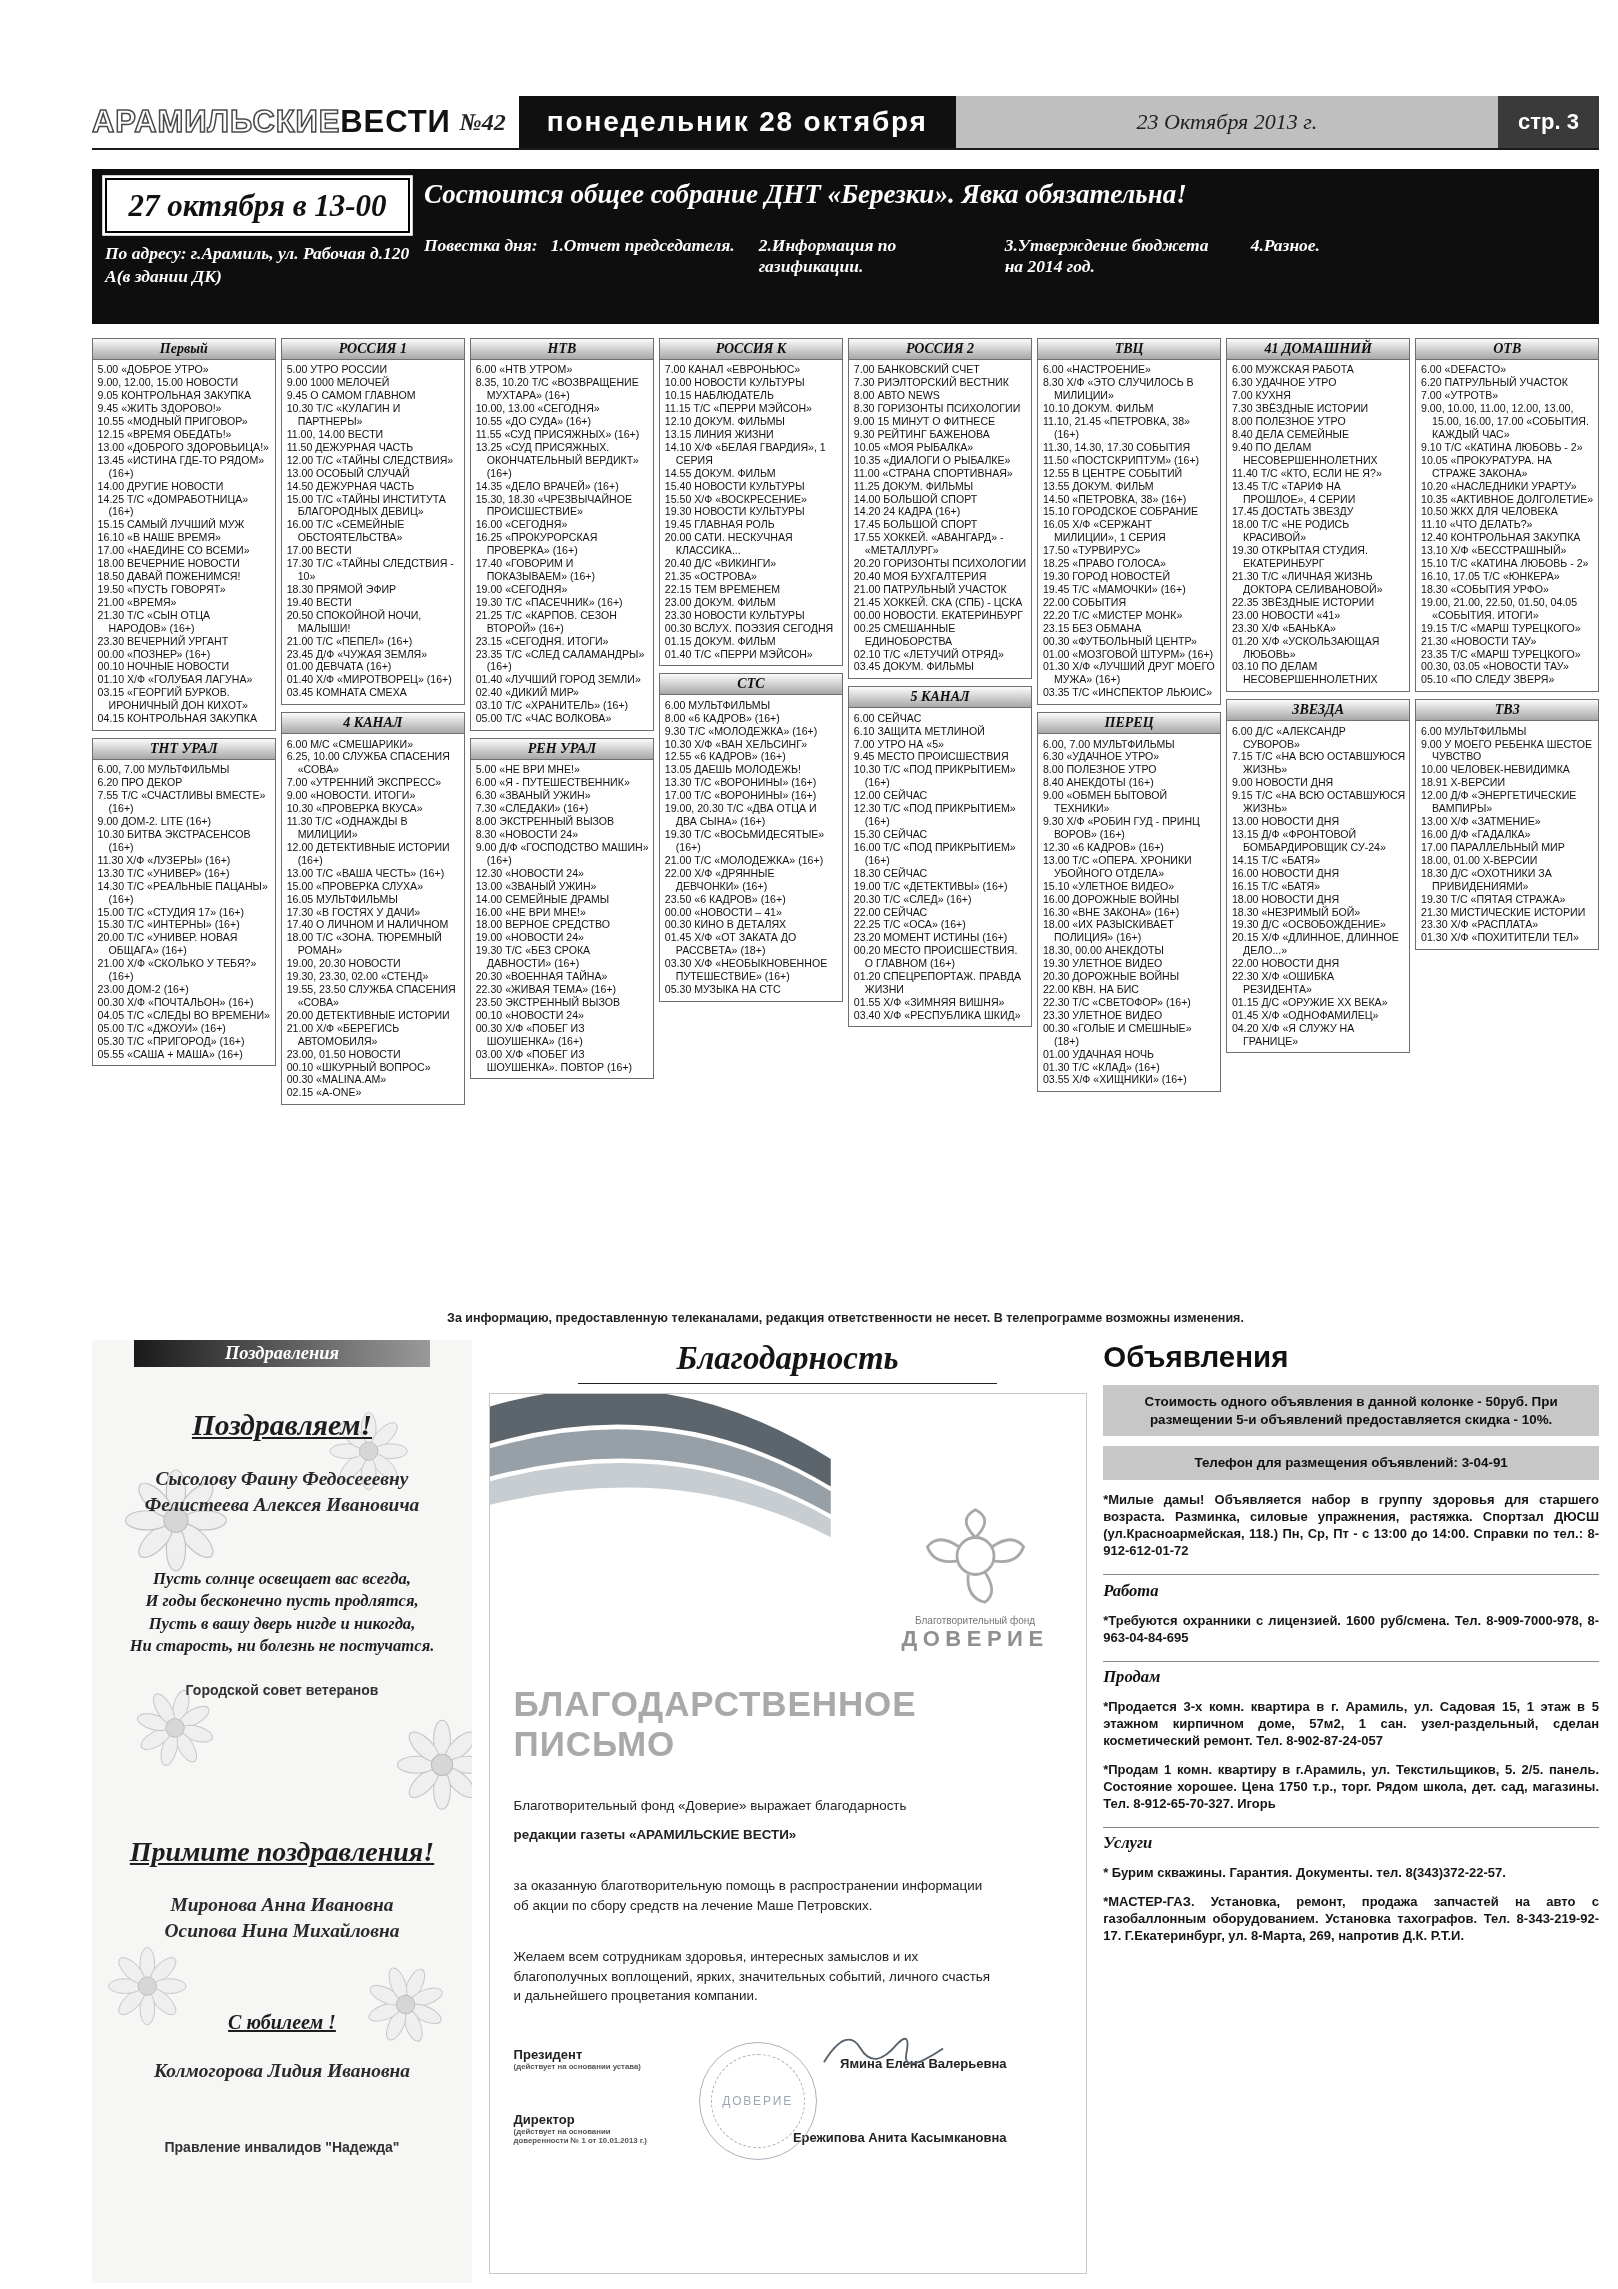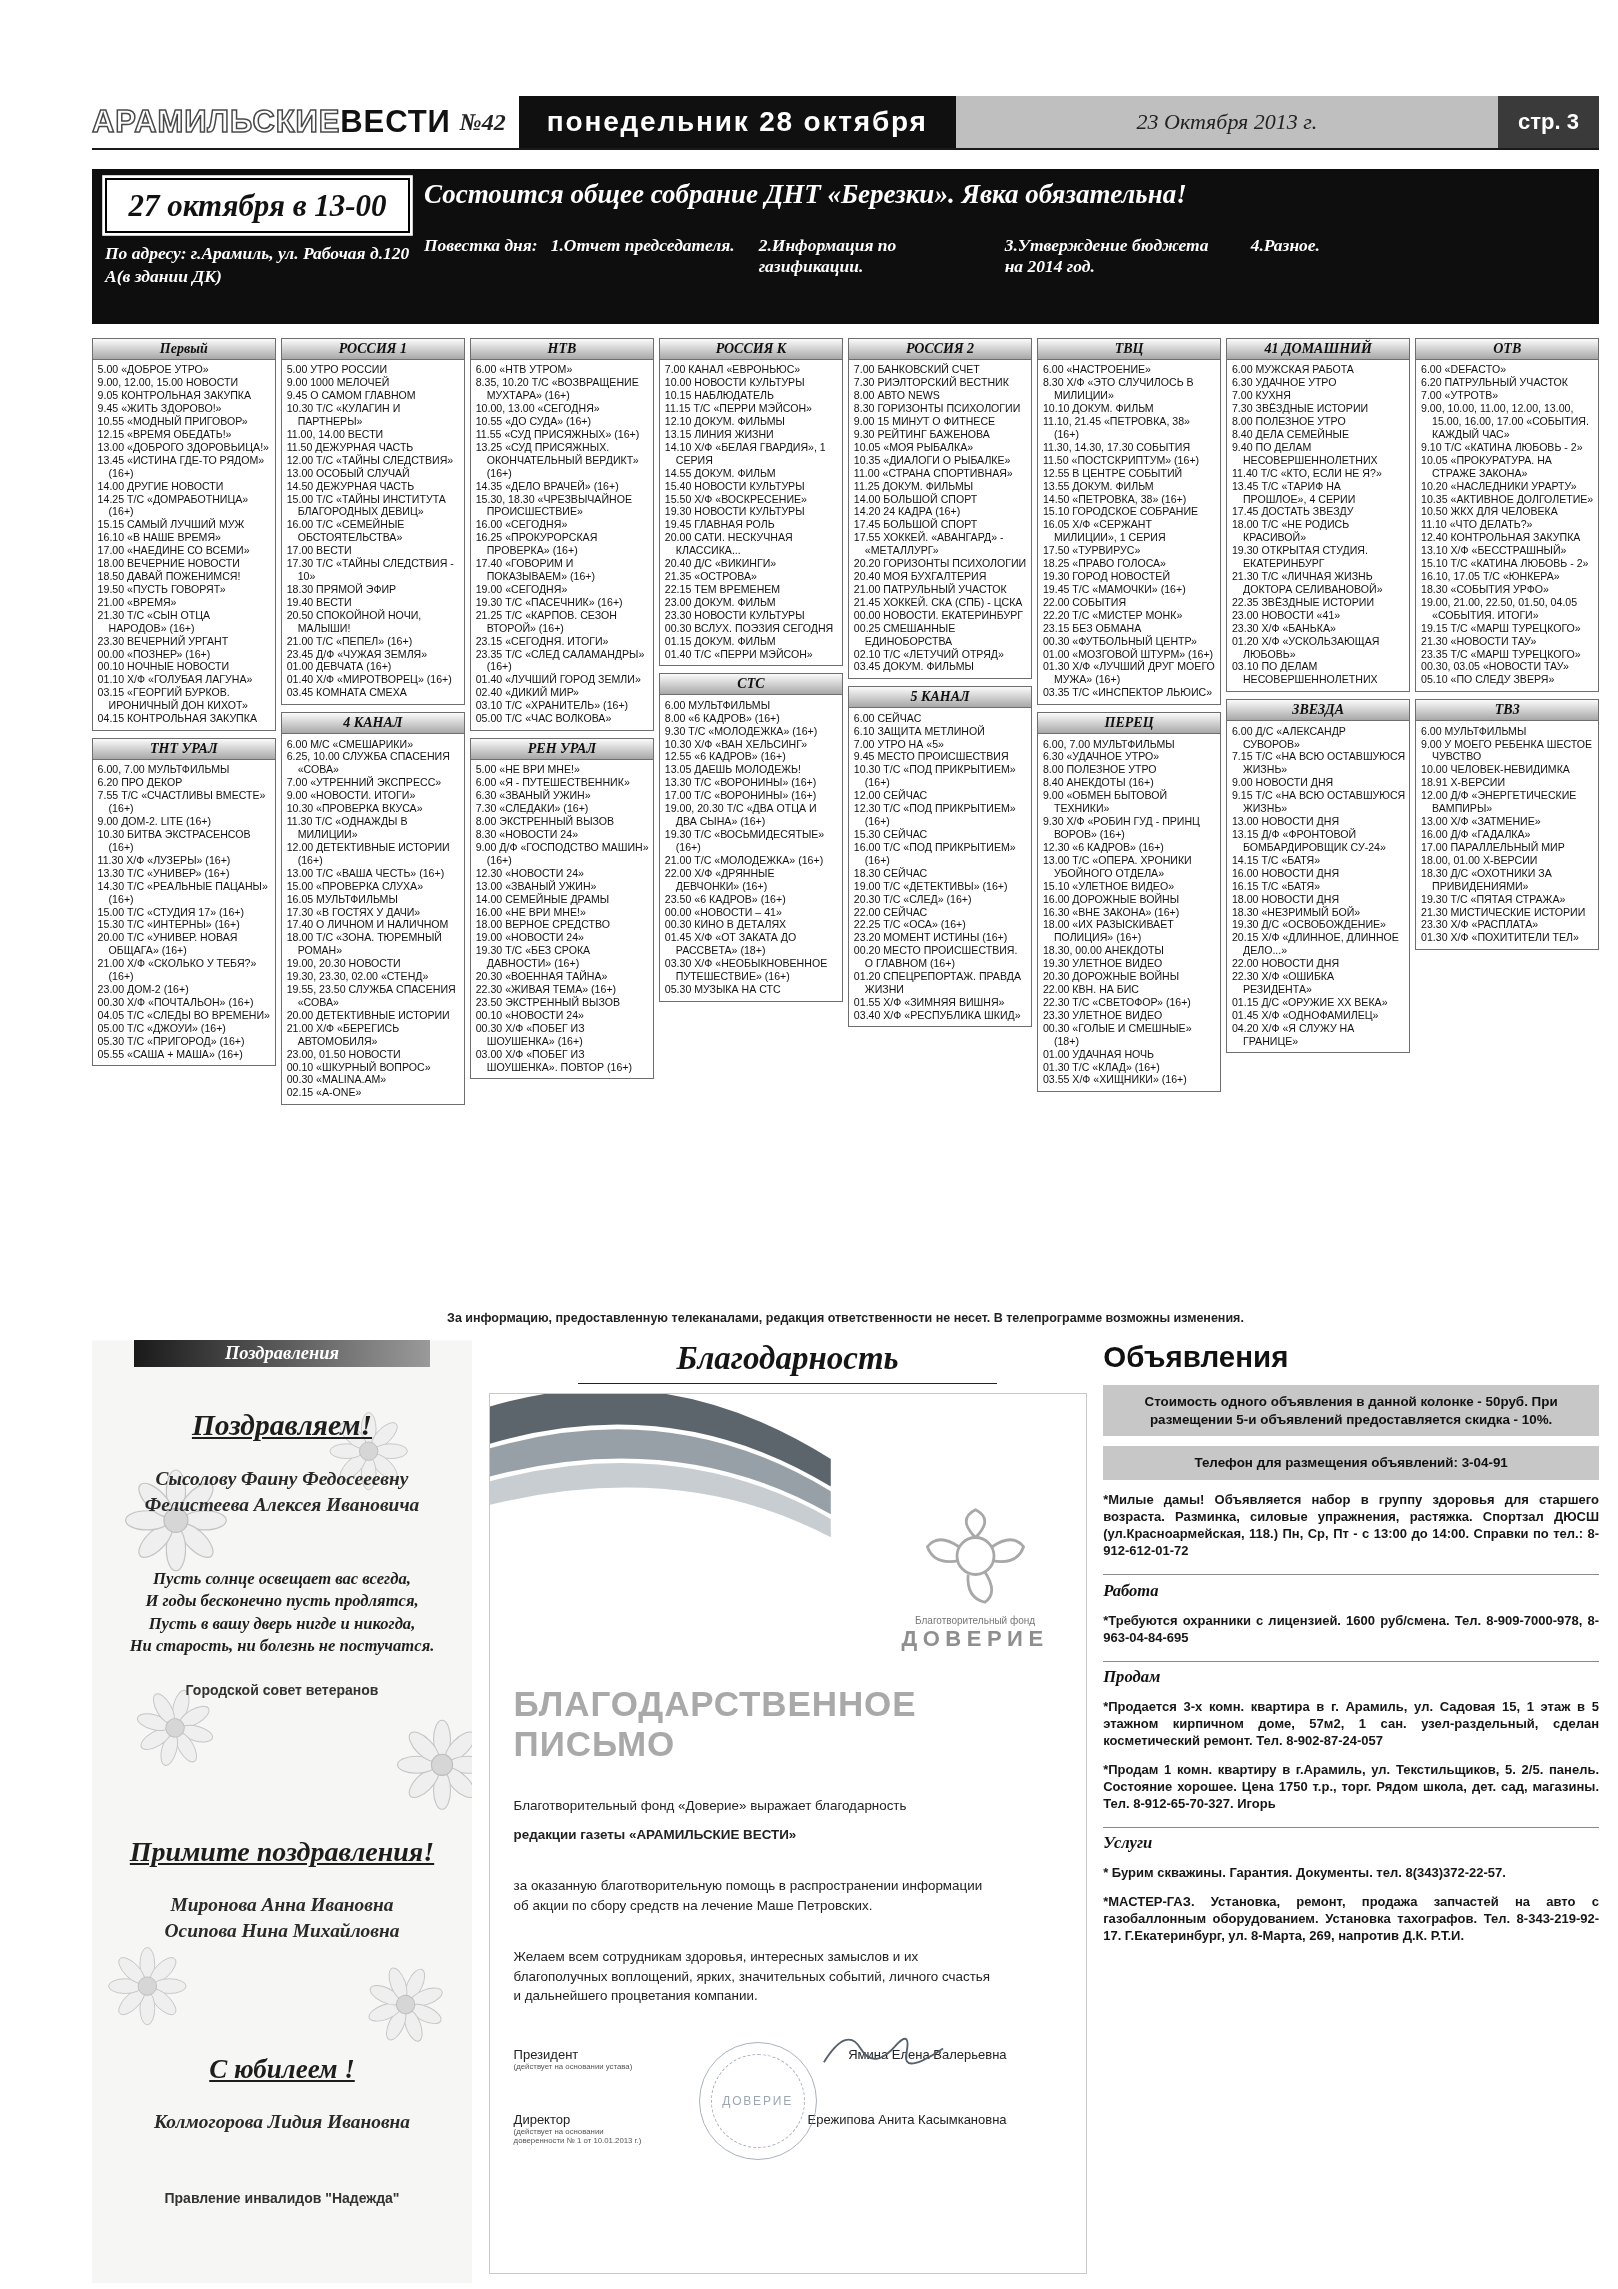--- a/index.html
+++ b/index.html
@@ -60,21 +60,21 @@
   .greet-col { width:380px; position:relative; overflow:hidden; }
   .greet-bg { position:absolute; inset:0; z-index:0; }
   .greet-inner { position:relative; z-index:1; height:100%; }
   .greet-hd { width:78%; margin:0 auto; background:linear-gradient(90deg,#1a1a1a,#9a9a9a);
     color:#fff; text-align:center; font-family:"Liberation Serif", serif; font-style:italic;
     font-weight:bold; font-size:18.5px; padding:2.8px 0; }
   .greet-title { text-align:center; font-family:"Liberation Serif", serif; font-style:italic;
     font-weight:bold; font-size:29.5px; text-decoration:underline; color:#1d1d1d; }
   .greet-title.t1 { margin-top:42px; }
   .greet-title.t2 { margin-top:138px; font-size:28px; }
-  .greet-title.t3 { margin-top:110px; font-size:27px; }
+  .greet-title.t3 { margin-top:67px; font-size:20px; }
   .greet-names { margin-top:24px; text-align:center; font-family:"Liberation Serif", serif;
     font-style:italic; font-weight:bold; font-size:19.4px; line-height:1.35; color:#2a2a2a; }
   .greet-poem { margin-top:50px; text-align:center; font-family:"Liberation Serif", serif;
     font-style:italic; font-weight:bold; font-size:16.6px; line-height:1.35; color:#1f1f1f; }
   .greet-sign { margin-top:24px; text-align:center; font-size:14px; font-weight:bold; color:#333; }
   .greet-sign.last { margin-top:55px; }
 
   
   .thanks-col { width:598px; overflow:hidden; }
   .thanks-hd { text-align:center; font-family:"Liberation Serif", serif; font-style:italic;
@@ -85,21 +85,21 @@
   .swoosh { position:absolute; left:-18.5px; top:-9.2px; }
   .fund-logo { position:absolute; right:37px; top:111px; text-align:center; }
   .fund-org { font-size:10px; color:#777; margin-top:5.5px; }
   .fund-name { font-size:22px; letter-spacing:5.5px; color:#8f8f8f; font-weight:bold; }
   .big-title { margin-top:277px; font-weight:bold; font-size:35px; line-height:1.15;
     color:#a9a9a9; letter-spacing:0.9px; }
   .thanks-body { margin-top:26px; font-size:13.4px; line-height:1.45; color:#222; width:88%; }
   .thanks-body .bold { font-weight:bold; margin:9.2px 0; }
   .thanks-body p { margin-bottom:9.2px;margin-top:32px; }
   .sig-block { margin-top:42px; position:relative; }
-  .sig-row { display:flex; align-items:flex-start; margin-bottom:41px; }
+  .sig-row { display:flex; align-items:flex-end; margin-bottom:41px;font-weight:bold; }
   .sig-role { width:138px; font-size:13px; color:#222; }
   .sig-note { font-size:7.8px; color:#555; width:138px; }
   .sig-name { margin-left:auto; margin-right:55px; font-size:13px; color:#222; }
   .stamp { position:absolute; left:185px; top:-5.5px; width:118px; height:118px; border-radius:50%;
     border:1.8px solid #9aa4b0; display:flex; align-items:center; justify-content:center;
     color:#8b97a5; font-size:12px; letter-spacing:1.8px; opacity:.85; }
   .stamp::before { content:""; position:absolute; inset:11px; border:1.4px dashed #9aa4b0; border-radius:50%; }
   .sig-scribble { position:absolute; left:305px; top:-26px; }
 
   

